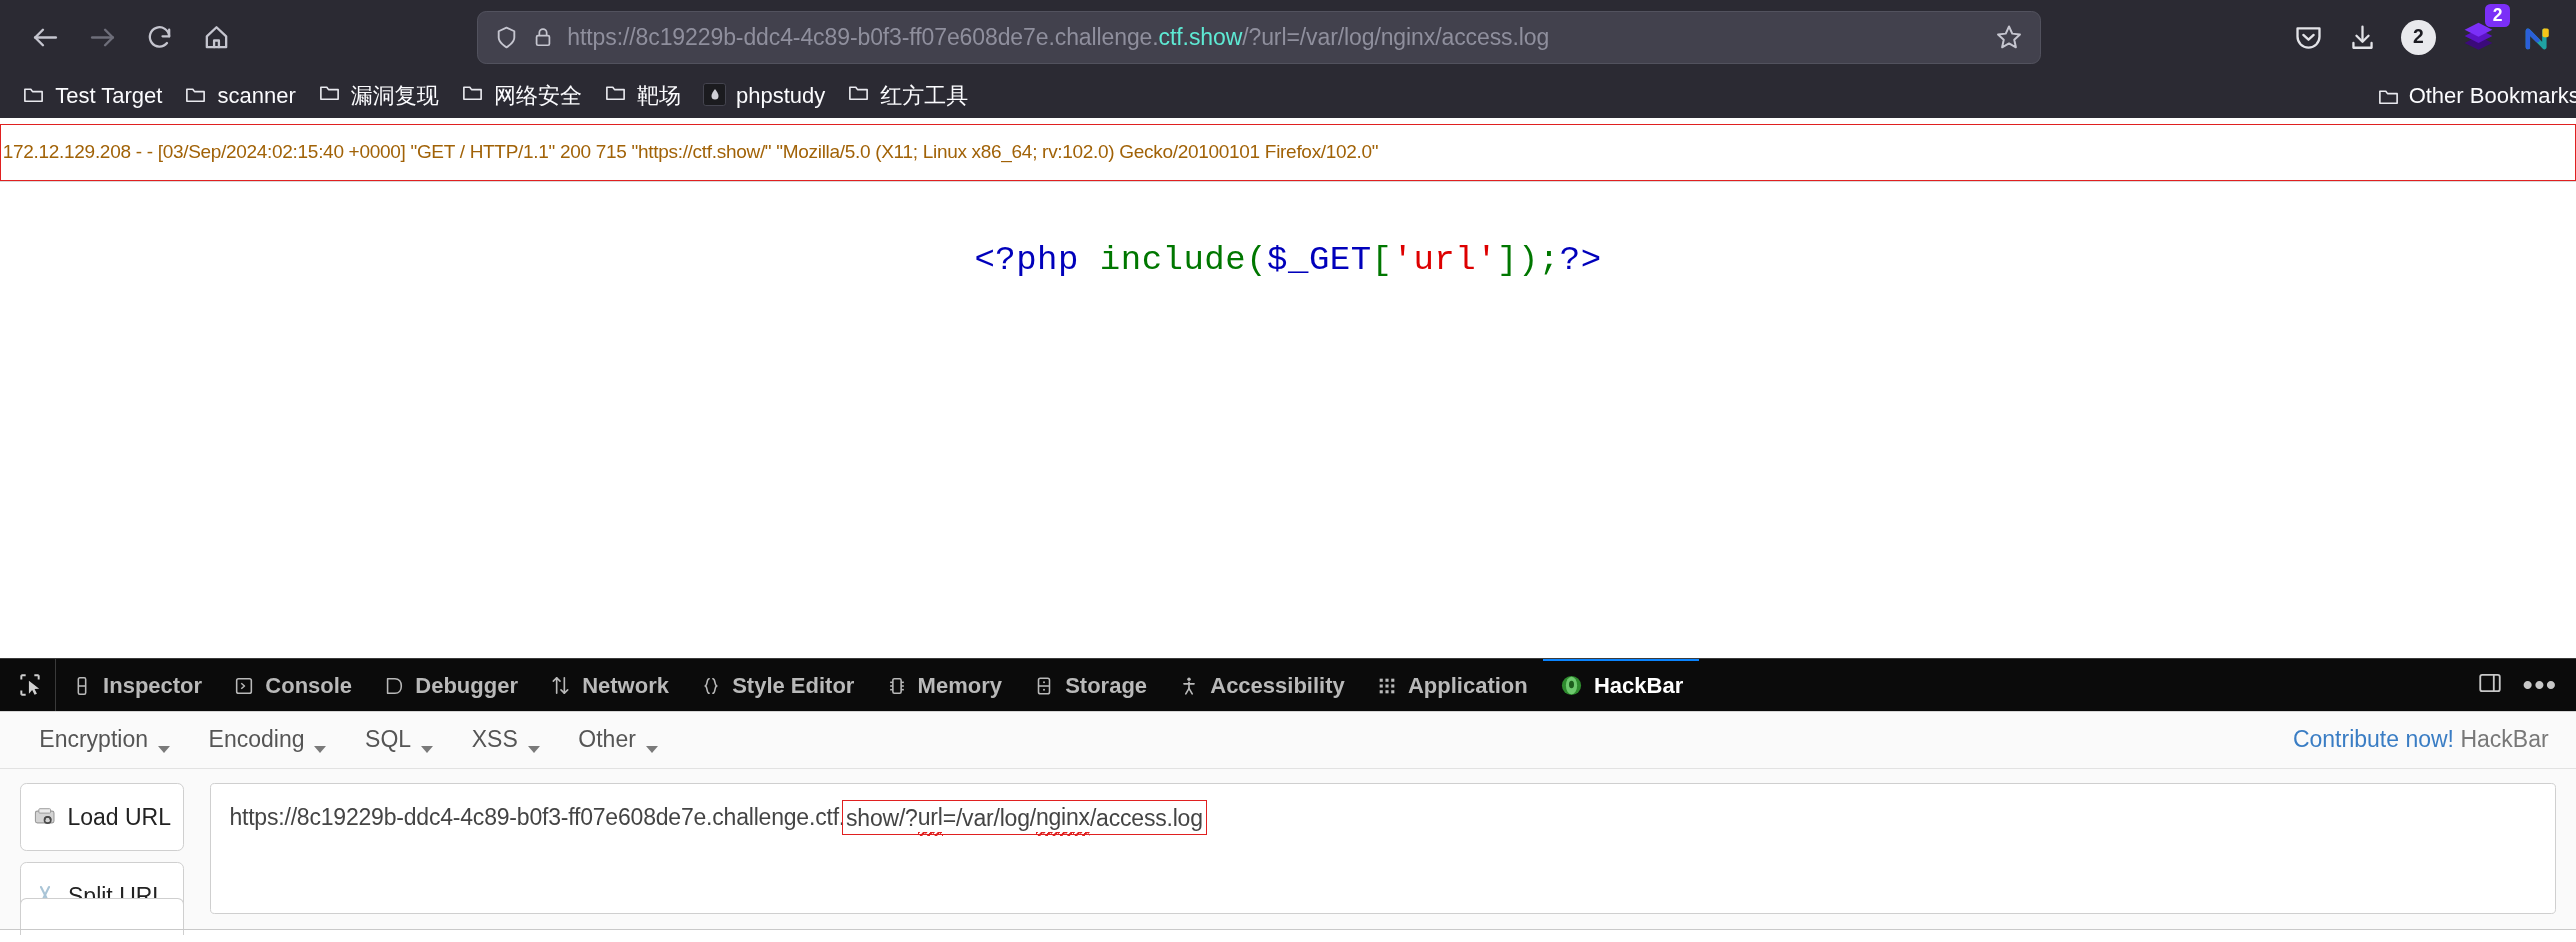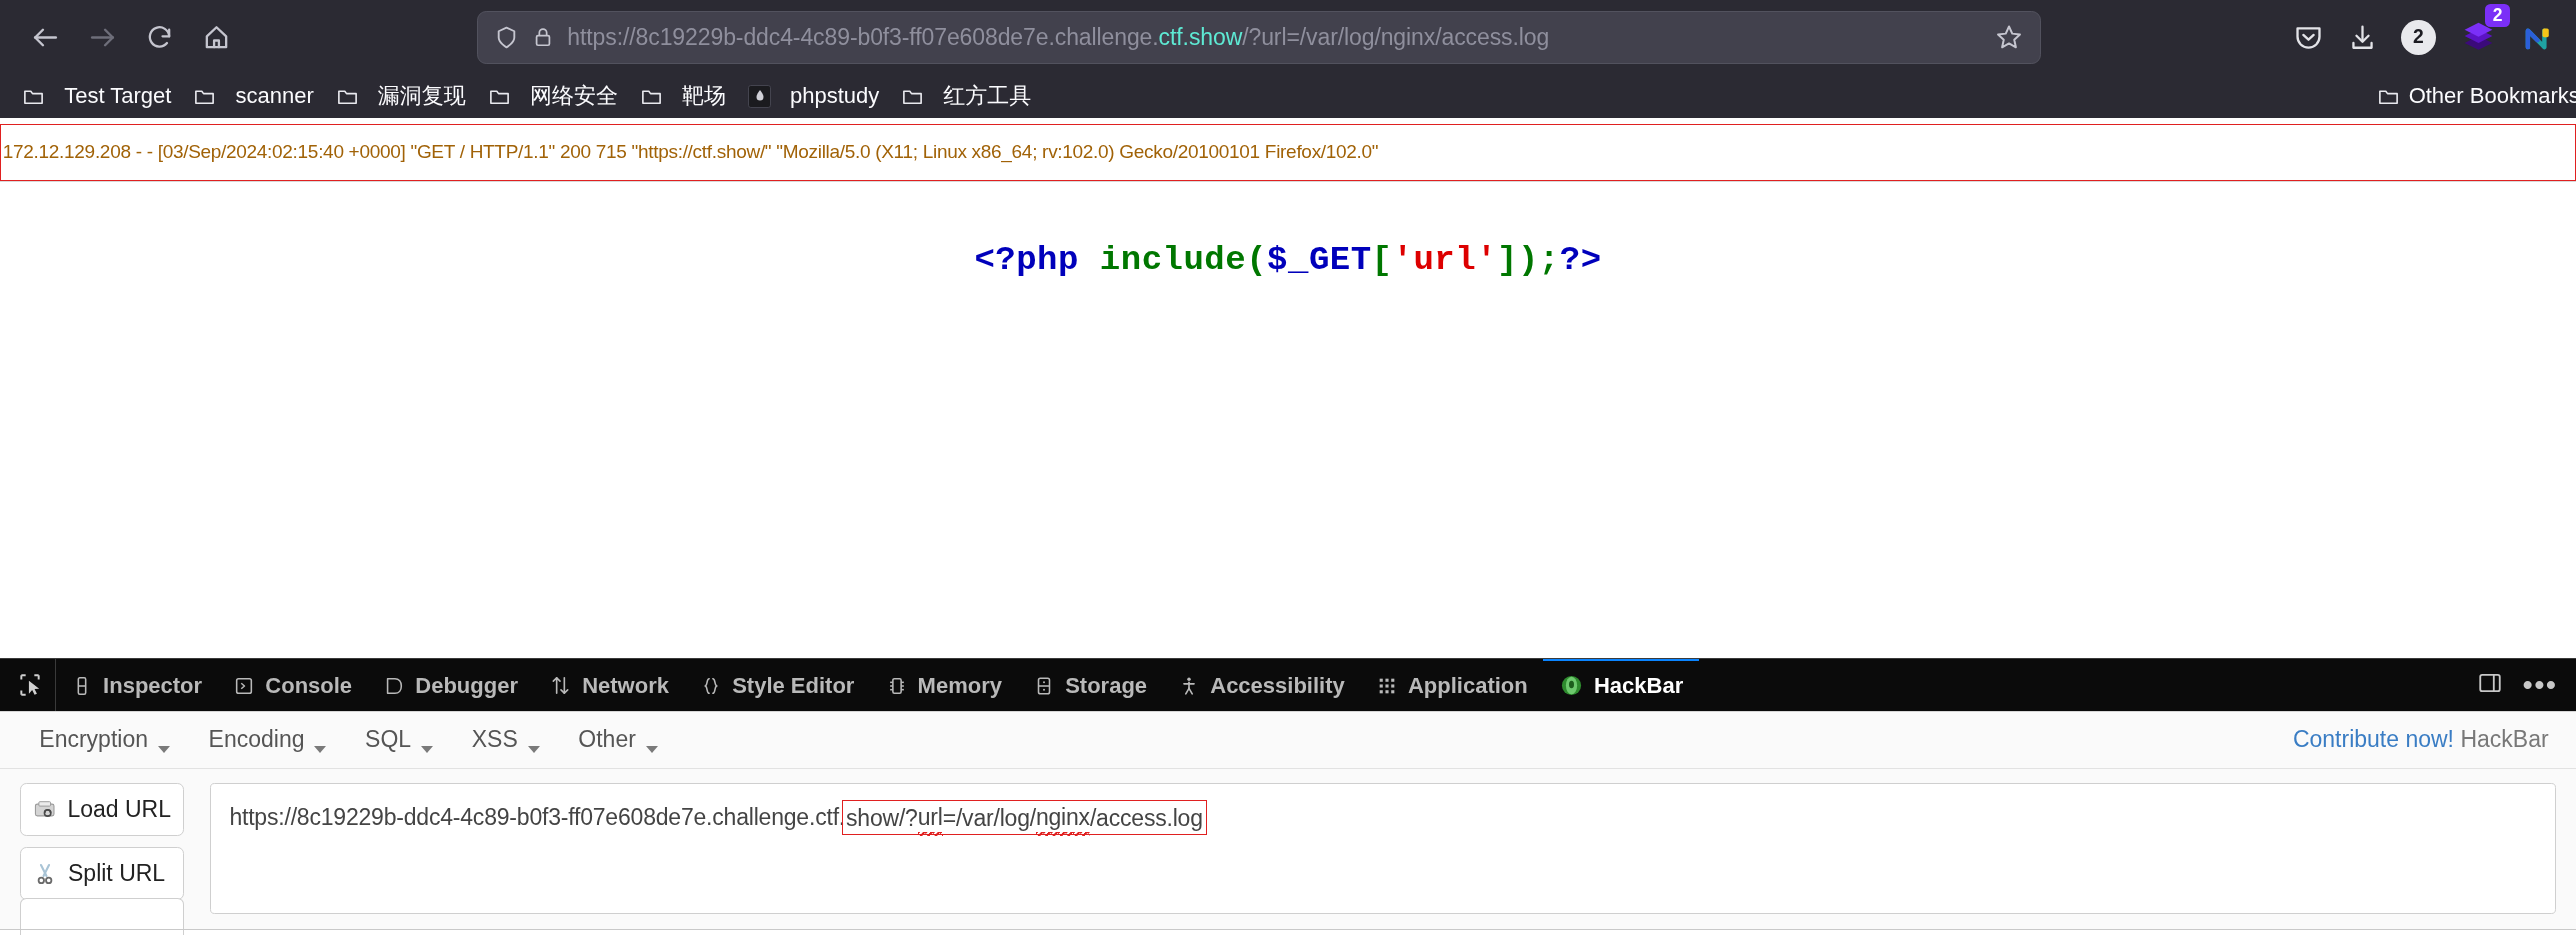--- a/index.html
+++ b/index.html
@@ -93,22 +93,22 @@
     height: 44px;
     background: #2b2a33;
     display: flex;
     align-items: center;
     padding: 0 13px;
     gap: 3.7px;
     position: relative;
   }
   .bm-item {
     display: flex;
-    align-items: center;
-    gap: 19px;
+    align-items: flex-start;
+    gap: 10px;
     padding: 4.6px 9.2px;
     border-radius: 4.6px;
     color: #fbfbfe;
     font-size: 22px;
     white-space: nowrap;
   }
   .bm-spacer { flex: 1 1 auto; }
   .bm-other {
     display: flex; align-items: center; gap: 8.3px;
     color: #fbfbfe; font-size: 22px;
@@ -157,21 +157,21 @@
   .hr {
     border: 0;
     border-top: 1.8px solid #d9d9d9;
     margin: 0 0 0 0;
   }
   .php-code {
     text-align: center;
     margin-top: 59px;
     font-family: "Liberation Mono", monospace;
     font-size: 34px;
-    font-weight: bold;
+    font-weight: normal;
     letter-spacing: 0.5px;
   }
   .c-blue { color: #0000bb; }
   .c-green { color: #007700; }
   .c-red { color: #dd0000; }
 
   
   .devtools {
     background: #0b0b0b;
     border-top: 0.9px solid #3b3b3b;
@@ -271,21 +271,21 @@
     display: flex;
     align-items: center;
     gap: 11px;
     background: #ffffff;
     border: 0.9px solid #cfcfcf;
     border-radius: 6.4px;
     padding: 8.3px 12px;
     font-size: 23px;
     color: #222222;
     white-space: nowrap;
-    height: 53px;
+    height: 68px;
   }
   .hb-input-wrap {
     flex: 1 1 auto;
     position: relative;
   }
   .hb-textarea {
     width: 100%;
     height: 131px;
     background: #ffffff;
     border: 0.9px solid #cfcfcf;

